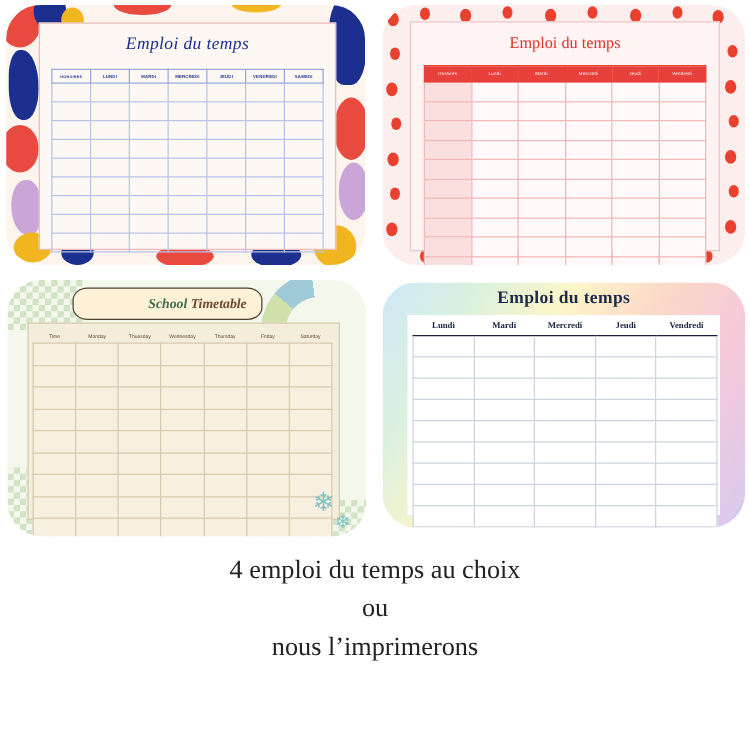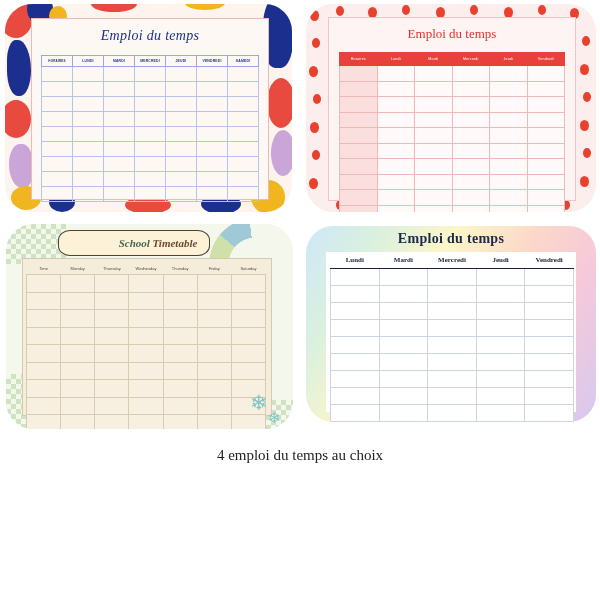--- a/index.html
+++ b/index.html
@@ -251,21 +251,21 @@
   
   .caption {
     position: absolute;
     left: 0; top: 440px;
     width: 600px;
     text-align: center;
     font-family: "Liberation Serif", serif;
     color: #222222;
   }
   .caption-line {
-    font-size: 15px;
+    font-size: 21px;
     line-height: 31px;
   }
 </style>
 </head>
 <body>
 
 <div class="page">
 
   <div class="grid">
 
@@ -724,15 +724,17 @@
               <td></td>
             </tr>
         </tbody>
       </table>
     </div>
 
   </div>
 
   <div class="caption">
     <div class="caption-line">4 emploi du temps au choix</div>
+    <div class="caption-line">ou</div>
+    <div class="caption-line">nous l’imprimerons</div>
   </div>
 
 </div>
 
 </body></html>

